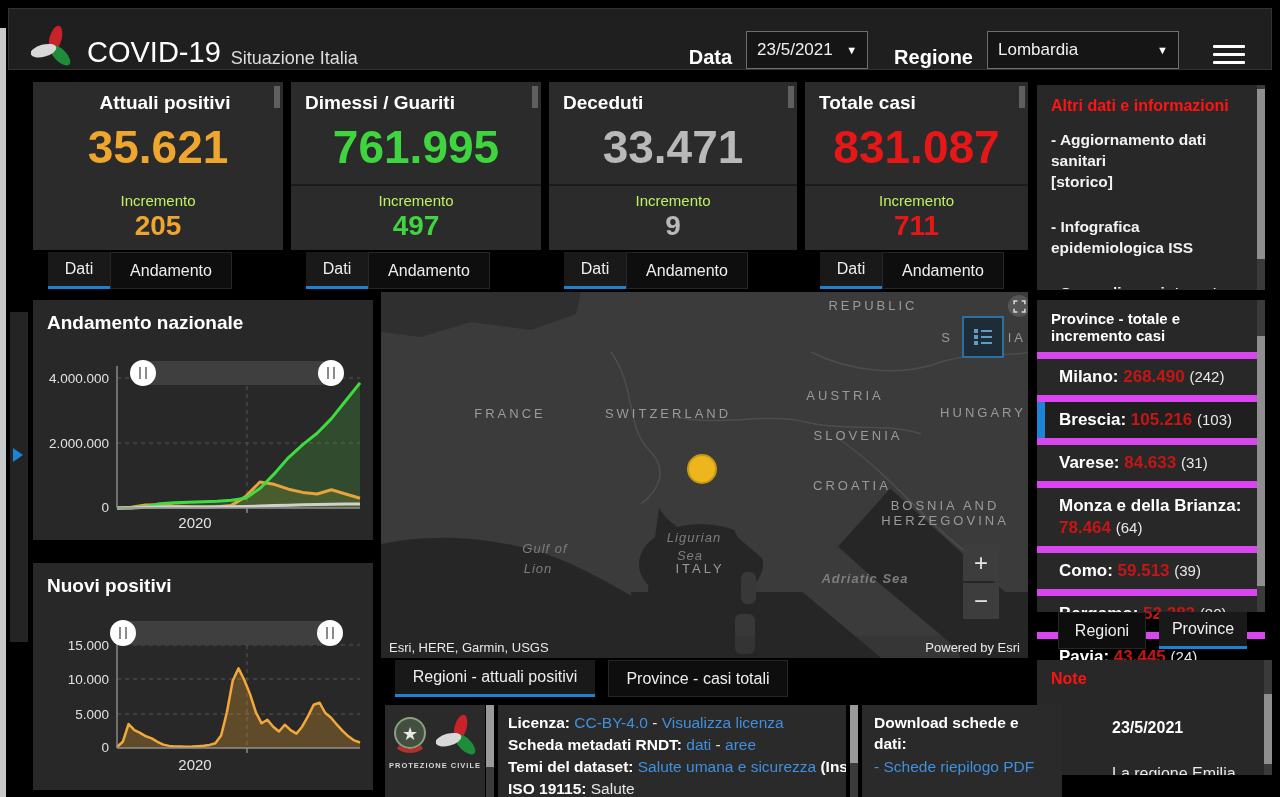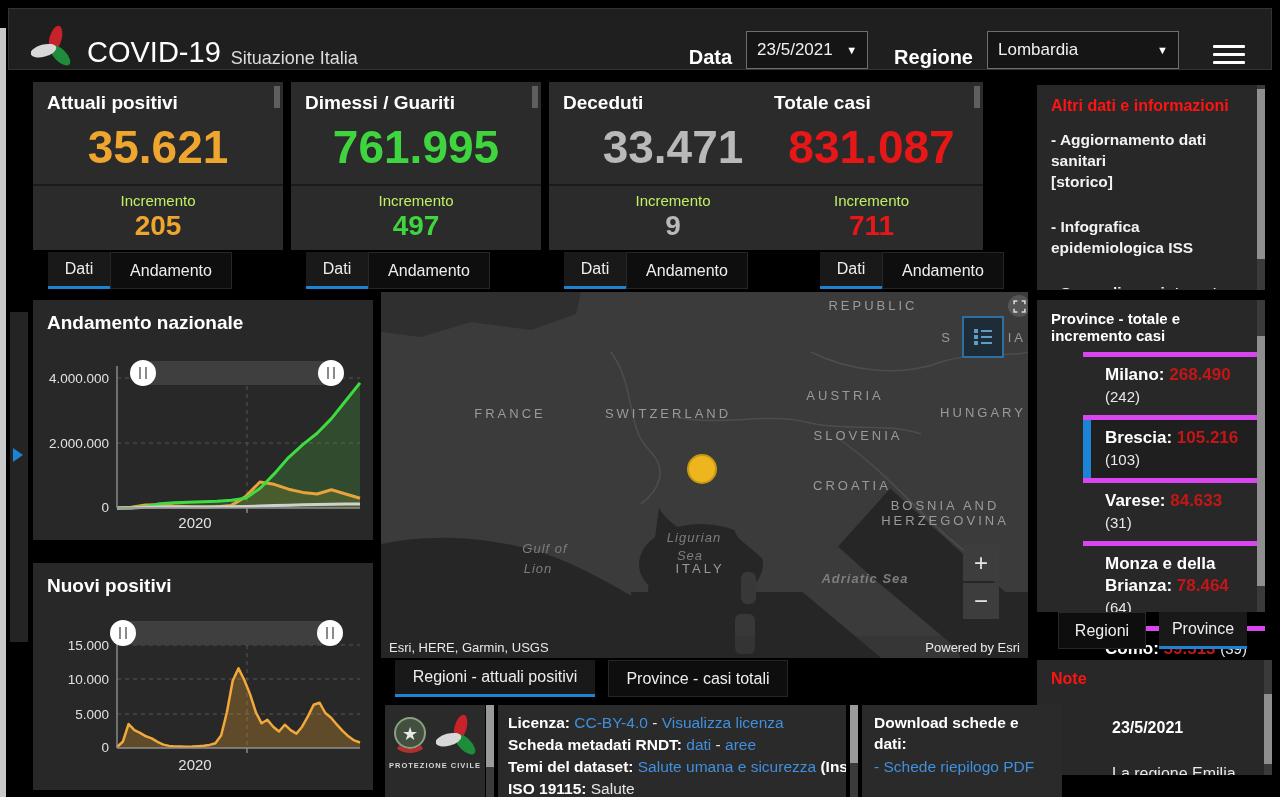--- a/index.html
+++ b/index.html
@@ -60,21 +60,21 @@
   .map-zoom{position:absolute;width:36px;height:36px;background:#3d3d3d;color:#e8e8e8;font-size:24px;
             display:flex;align-items:center;justify-content:center;cursor:pointer;}
   #legend-btn{position:absolute;width:42px;height:42px;border:2px solid #2f6f9f;background:#1e2c38;
               display:flex;align-items:center;justify-content:center;cursor:pointer;box-sizing:border-box;}
   #expand-btn{position:absolute;width:22px;height:22px;border-radius:50%;background:rgba(90,90,90,.85);
               display:flex;align-items:center;justify-content:center;cursor:pointer;}
   .map-tabbar{position:absolute;top:660px;height:37px;display:flex;}
   
   #province{left:1037px;top:300px;width:228px;height:312px;}
   #province .title{font-size:15px;font-weight:700;color:#fff;padding:10px 14px 8px 14px;}
-  .prov-row{position:relative;padding:7px 14px 7px 22px;border-top:5px solid #d946ef;font-size:17px;line-height:22px;margin-left:46px;}
+  .prov-row{position:relative;padding:7px 14px 7px 22px;border-top:7px solid #d946ef;font-size:17px;line-height:22px;}
   .prov-row.selected{background:#1f1f1f;}
   .prov-row.selected::before{content:"";position:absolute;left:0;top:0;bottom:0;width:8px;background:#1d83d4;}
   .prov-name{font-weight:700;color:#fff;}
   .prov-val{font-weight:700;color:#c41616;}
   .prov-inc{color:#e8e8e8;font-size:15px;}
   
   #note{left:1037px;top:660px;width:235px;height:115px;overflow:hidden;}
   #note .title{color:#ff1414;font-weight:700;font-size:16px;position:absolute;left:14px;top:10px;}
   #note .body{position:absolute;left:75px;top:33px;width:150px;font-size:16px;color:#e9e9e9;line-height:23px;white-space:pre-line;}
   #note .date{font-weight:700;color:#fff;}
@@ -126,21 +126,21 @@
       <span class="caret">▼</span>
     </div>
     <div id="hamburger" style="margin-right:26px;">
       <div></div>
         <div></div>
         <div></div>
     </div>
   </div>
 
   <div id="cards-root">
-      <div class="card" style="left: 33px; width: 250px;">
+      <div class="card" style="left: 33px; width: 250px; align-items: center;">
         <div class="card-title">Attuali positivi</div>
         <div class="card-scroll"></div>
         <div class="card-value" style="color: rgb(239, 166, 47);">35.621</div>
         <div class="card-divider"></div>
         <div class="card-inc-label">Incremento</div>
         <div class="card-inc" style="color: rgb(239, 166, 47);">205</div>
       </div>
       <div class="tabbar" style="left: 48px;">
         <div class="tab active" style="width: 62px;">Dati</div>
         <div class="tab" style="width: 122px;">Andamento</div>
@@ -162,21 +162,21 @@
         <div class="card-scroll"></div>
         <div class="card-value" style="color: rgb(185, 185, 185);">33.471</div>
         <div class="card-divider"></div>
         <div class="card-inc-label">Incremento</div>
         <div class="card-inc" style="color: rgb(185, 185, 185);">9</div>
       </div>
       <div class="tabbar" style="left: 564px;">
         <div class="tab active" style="width: 62px;">Dati</div>
         <div class="tab" style="width: 122px;">Andamento</div>
       </div>
-      <div class="card" style="left: 760px; width: 223px;">
+      <div class="card" style="left: 805px; width: 223px;">
         <div class="card-title">Totale casi</div>
         <div class="card-scroll"></div>
         <div class="card-value" style="color: rgb(232, 23, 23);">831.087</div>
         <div class="card-divider"></div>
         <div class="card-inc-label">Incremento</div>
         <div class="card-inc" style="color: rgb(232, 23, 23);">711</div>
       </div>
       <div class="tabbar" style="left: 820px;">
         <div class="tab active" style="width: 62px;">Dati</div>
         <div class="tab" style="width: 122px;">Andamento</div>

